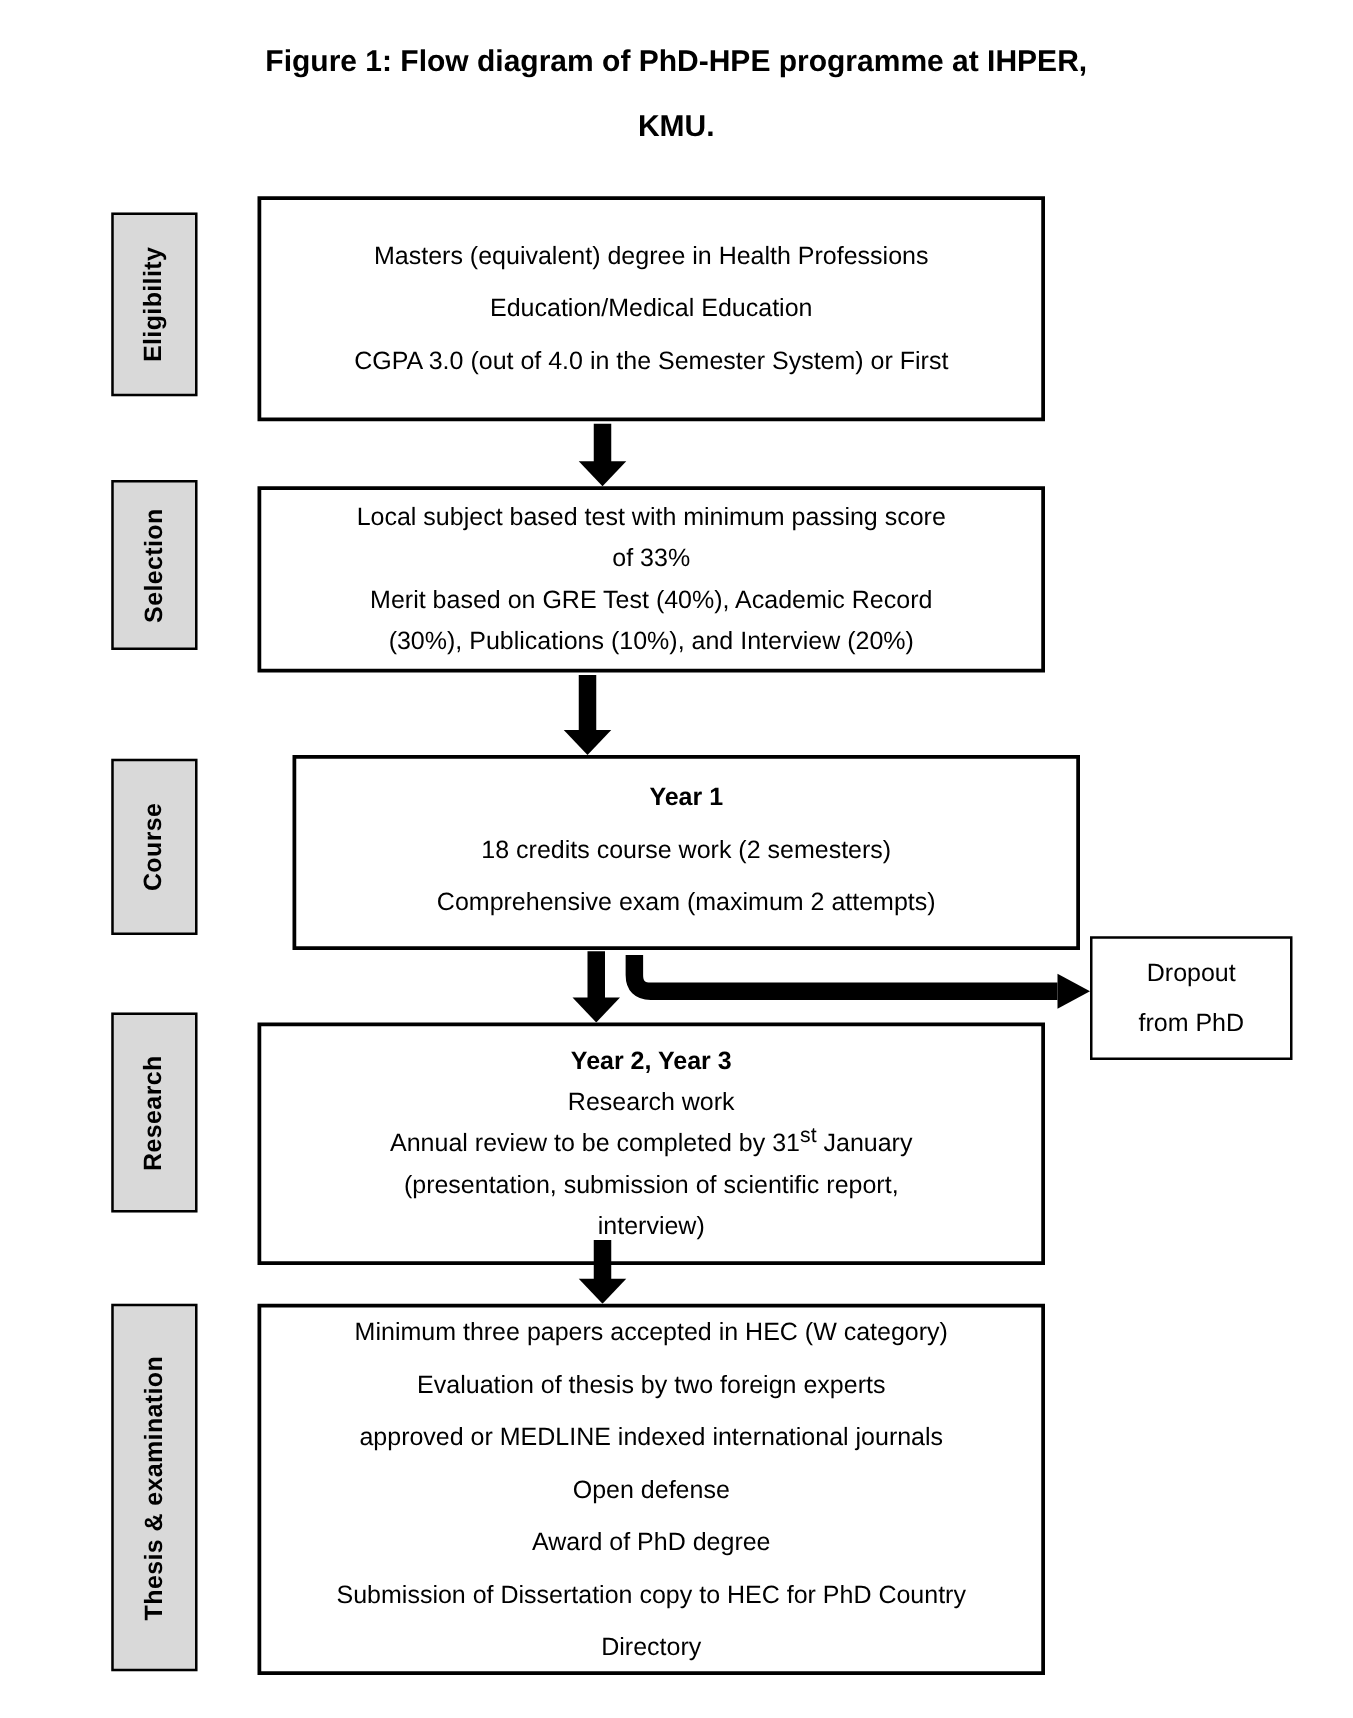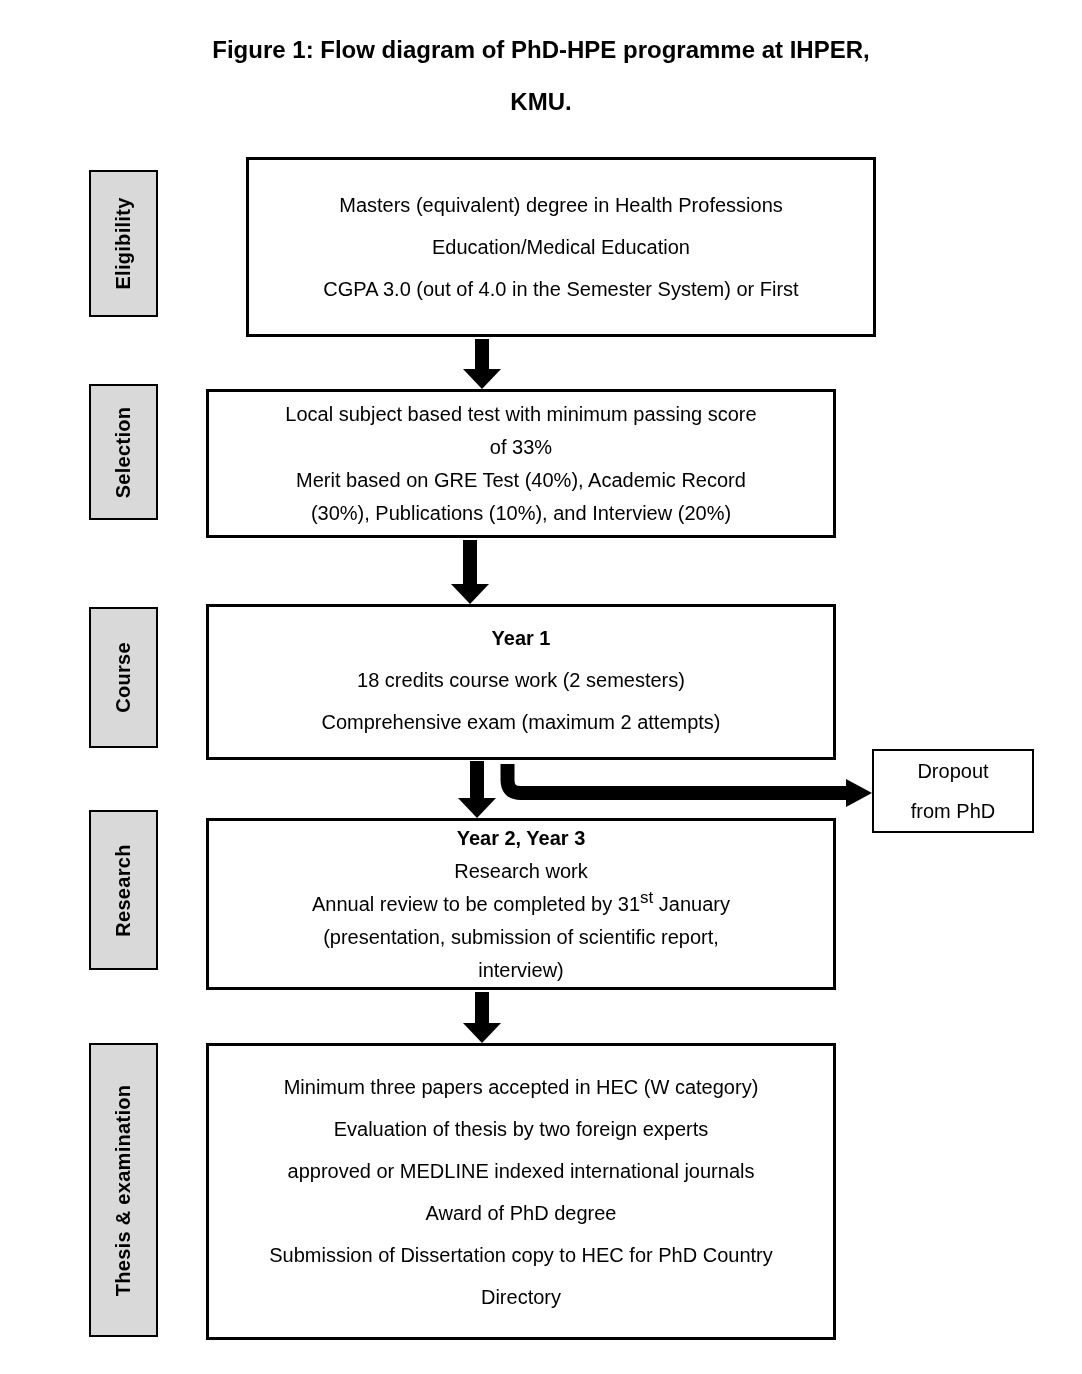--- a/index.html
+++ b/index.html
@@ -27,21 +27,21 @@
                      font-size:20px; letter-spacing:0.3px; }
 
   .arrow-down { position:absolute; width:38px; }
   .arrow-down .shaft { position:absolute; left:12px; width:14px; top:0; bottom:17px; background:#000; }
   .arrow-down .head { position:absolute; left:0; bottom:0; width:0; height:0;
                       border-left:19px solid transparent; border-right:19px solid transparent;
                       border-top:20px solid #000; }
 
   .elbow { position:absolute; left:494px; top:760px; }
 
-  .dropout-box { position:absolute; left:872px; top:749px; width:162px; height:84px;
+  .dropout-box { position:absolute; left:872px; top:749px; width:162px; height:99px;
                  border:2px solid #000; background:#fff; text-align:center; font-size:20px;
                  display:flex; flex-direction:column; justify-content:center; }
   .dropout-box .line { line-height:40px; }
 </style>
 </head>
 <body>
 
 <div class="canvas">
 
   <div class="title">
@@ -58,21 +58,21 @@
   <div class="side-label" style="top:607px; height:141px;">
     <span class="rot">Course</span>
   </div>
   <div class="side-label" style="top:810px; height:160px;">
     <span class="rot">Research</span>
   </div>
   <div class="side-label" style="top:1043px; height:294px;">
     <span class="rot">Thesis &amp; examination</span>
   </div>
 
-  <div class="box lh42" style="top:157px; height:180px;margin-left:40px;">
+  <div class="box lh42" style="top:157px; height:180px;">
     <div class="line">Masters (equivalent) degree in Health Professions</div>
     <div class="line">Education/Medical Education</div>
     <div class="line">CGPA 3.0 (out of 4.0 in the Semester System) or First</div>
   </div>
 
   <div class="arrow-down" style="left:463px; top:339px; height:50px;">
     <div class="shaft"></div>
     <div class="head"></div>
   </div>
 
@@ -81,58 +81,59 @@
     <div class="line">of 33%</div>
     <div class="line">Merit based on GRE Test (40%), Academic Record</div>
     <div class="line">(30%), Publications (10%), and Interview (20%)</div>
   </div>
 
   <div class="arrow-down" style="left:451px; top:540px; height:64px;">
     <div class="shaft"></div>
     <div class="head"></div>
   </div>
 
-  <div class="box lh42 topalign" style="top:604px; height:156px;">
+  <div class="box lh42 topalign" style="top:604px; height:156px;margin-left:28px;">
     <div class="line bold">Year 1</div>
     <div class="line">18 credits course work (2 semesters)</div>
     <div class="line">Comprehensive exam (maximum 2 attempts)</div>
   </div>
 
   <div class="arrow-down" style="left:458px; top:761px; height:57px;">
     <div class="shaft"></div>
     <div class="head"></div>
   </div>
 
   <svg class="elbow" width="382" height="58" viewBox="0 0 382 58">
     <path d="M 13.5 4 L 13.5 20 Q 13.5 33 26.5 33 L 352 33" stroke="#000" stroke-width="14" fill="none"></path>
     <polygon points="352,19 378,33 352,47" fill="#000"></polygon>
   </svg>
 
   <div class="dropout-box">
     <div class="line">Dropout</div>
     <div class="line">from PhD</div>
   </div>
 
-  <div class="box lh33" style="top:818px; height:172px;">
+  <div class="box lh33" style="top:818px; height:194px;">
     <div class="line bold">Year 2, Year 3</div>
     <div class="line">Research work</div>
     <div class="line">
       <span>Annual review to be completed by 31</span><sup>st</sup><span> January</span>
     </div>
     <div class="line">(presentation, submission of scientific report,</div>
     <div class="line">interview)</div>
   </div>
 
   <div class="arrow-down" style="left:463px; top:992px; height:51px;">
     <div class="shaft"></div>
     <div class="head"></div>
   </div>
 
   <div class="box lh42" style="top:1043px; height:297px;">
     <div class="line">Minimum three papers accepted in HEC (W category)</div>
     <div class="line">Evaluation of thesis by two foreign experts</div>
     <div class="line">approved or MEDLINE indexed international journals</div>
+    <div class="line">Open defense</div>
     <div class="line">Award of PhD degree</div>
     <div class="line">Submission of Dissertation copy to HEC for PhD Country</div>
     <div class="line">Directory</div>
   </div>
 
 </div>
 
 </body></html>

